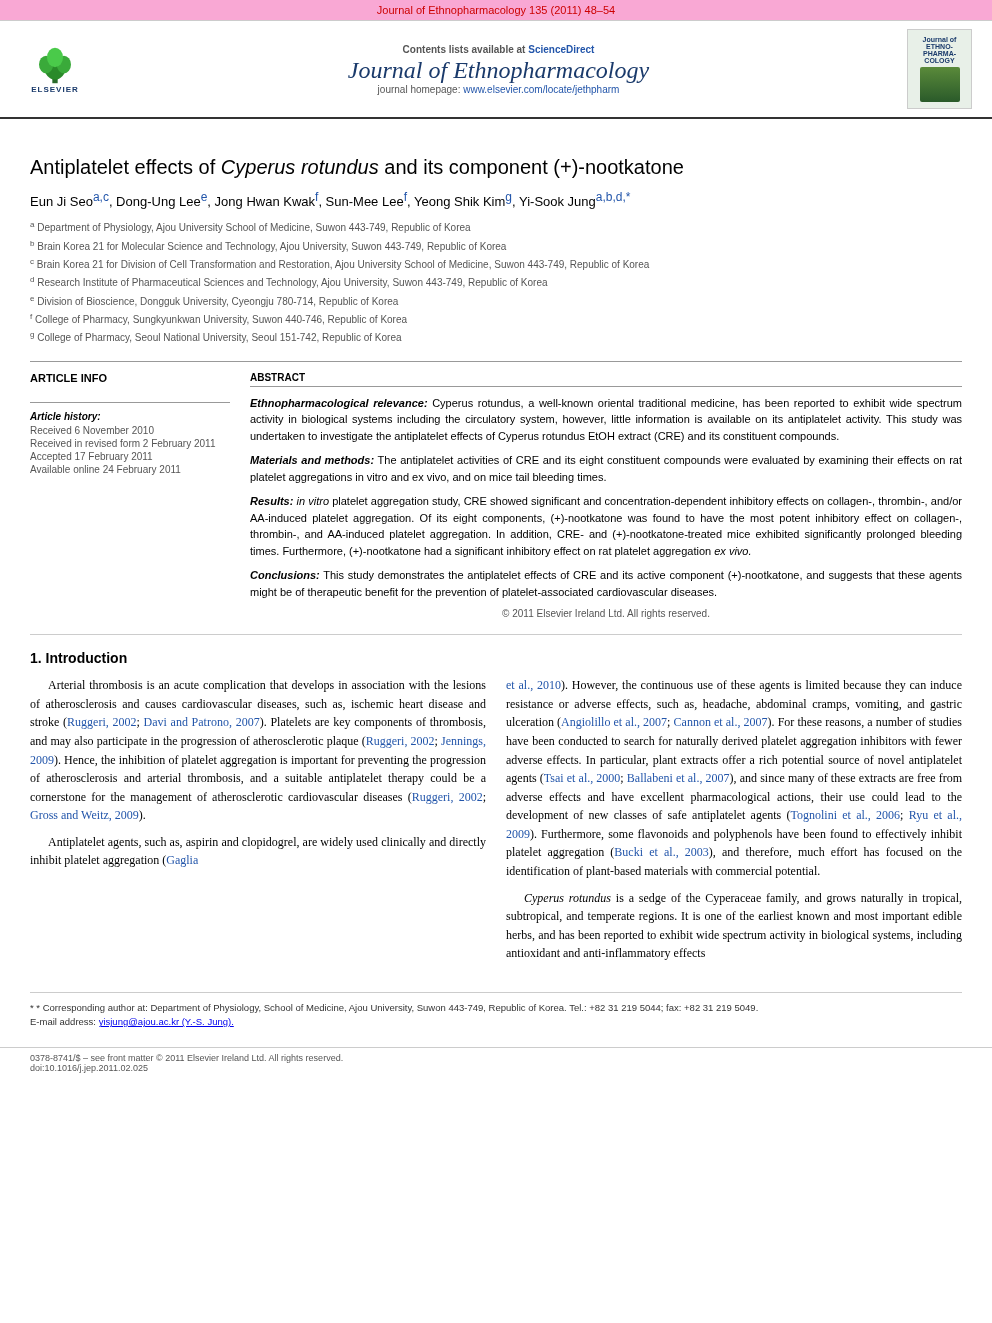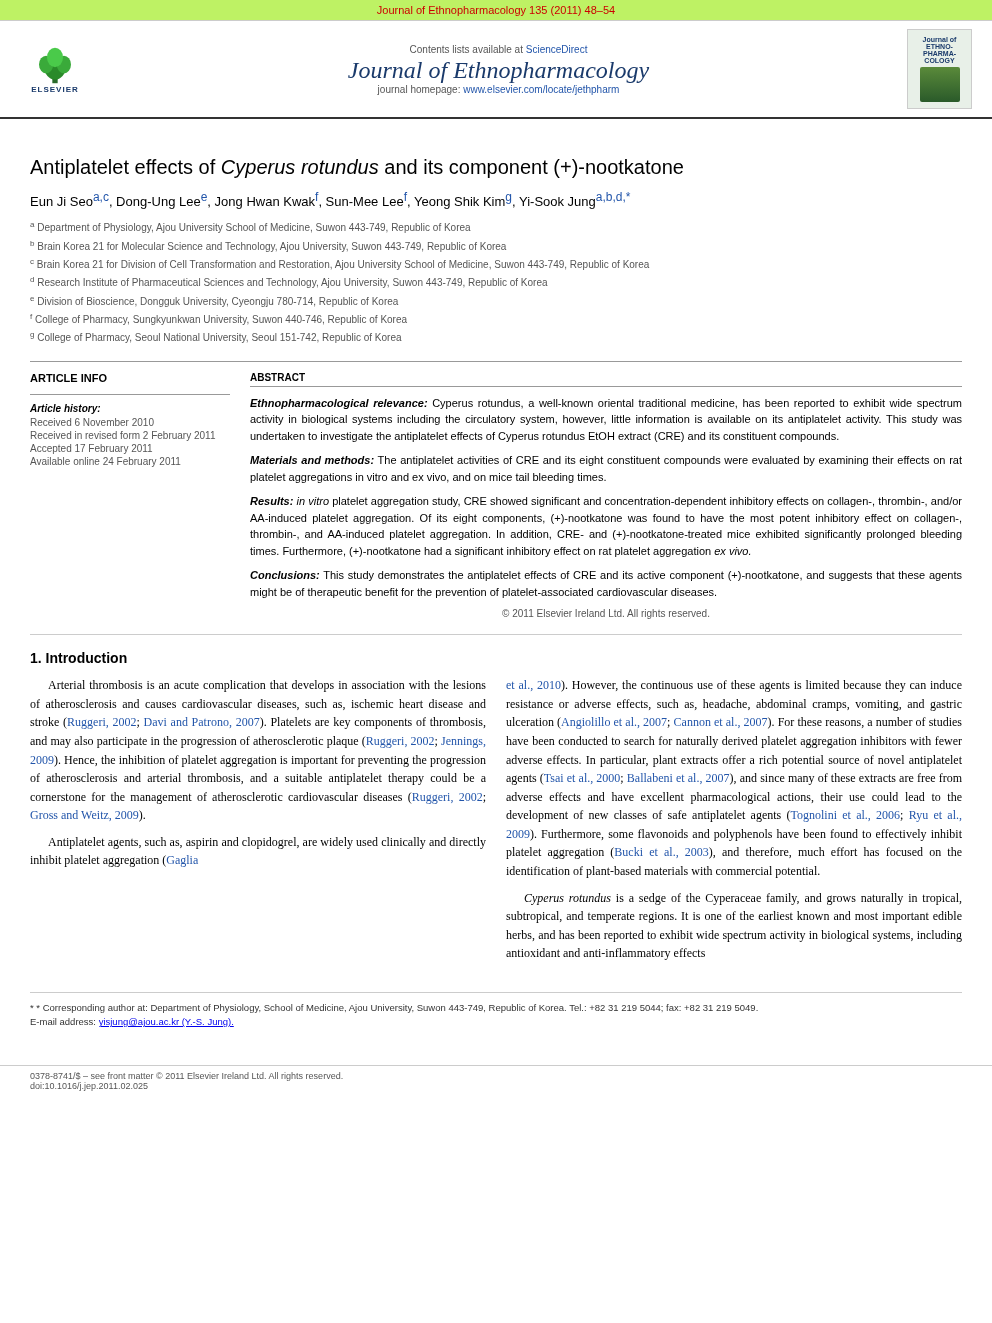--- a/index.html
+++ b/index.html
@@ -7,21 +7,21 @@
       font-family: "Times New Roman", Times, serif;
       font-size: 13px;
       background: #fff;
       color: #000;
       width: 992px;
       min-height: 1323px;
     }
 
     
     .top-bar {
-      background: #bef264;
+      background: #f9a8d4;
       border-bottom: 1px solid #ccc;
       text-align: center;
       padding: 4px 0;
       font-size: 11px;
       color: #c00;
       font-family: Arial, sans-serif;
     }
 
     
     .journal-header {
@@ -35,20 +35,21 @@
     .journal-center {
       flex: 1;
       text-align: center;
     }
 
     .sciencedirect-line {
       font-size: 10px;
       font-family: Arial, sans-serif;
       color: #555;
       margin-bottom: 2px;
+      font-weight: bold;
     }
 
     .sciencedirect-line a {
       color: #2255aa;
       text-decoration: none;
     }
 
     .journal-name-header {
       font-size: 24px;
       font-family: "Times New Roman", serif;
@@ -149,21 +150,21 @@
     .col-right {
       flex: 1;
     }
 
     
     .article-info-title {
       font-size: 11px;
       font-family: Arial, sans-serif;
       font-weight: bold;
       border-bottom: 1px solid #999;
-      padding-bottom: 10px;
+      padding-bottom: 18px;
       margin-bottom: 8px;
       color: #000;
     }
 
     .article-info-section h4 {
       font-size: 10px;
       font-family: Arial, sans-serif;
       font-style: italic;
       font-weight: bold;
       margin-bottom: 3px;
@@ -290,21 +291,21 @@
 
     .footer-bar {
       border-top: 1px solid #ccc;
       padding: 5px 30px;
       font-size: 9px;
       font-family: Arial, sans-serif;
       color: #555;
       display: flex;
       justify-content: space-between;
       align-items: center;
-      margin-top: 20px;
+      margin-top: 2px;
     }
 
     
     .elsevier-logo-box {
       display: flex;
       flex-direction: column;
       align-items: center;
       justify-content: flex-start;
       width: 70px;
     }

